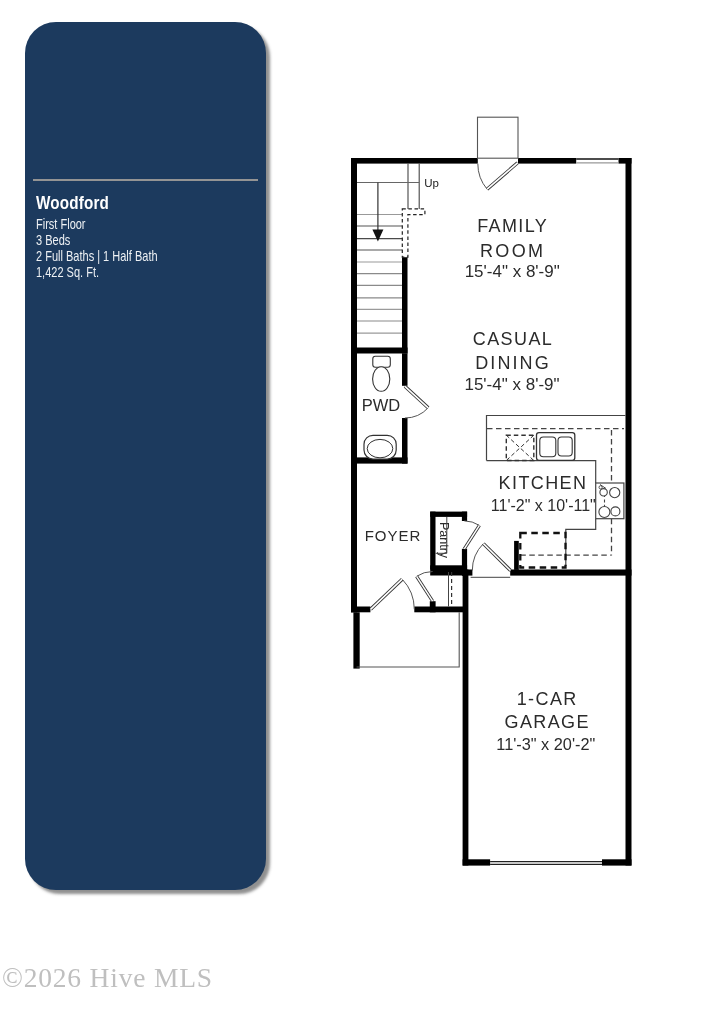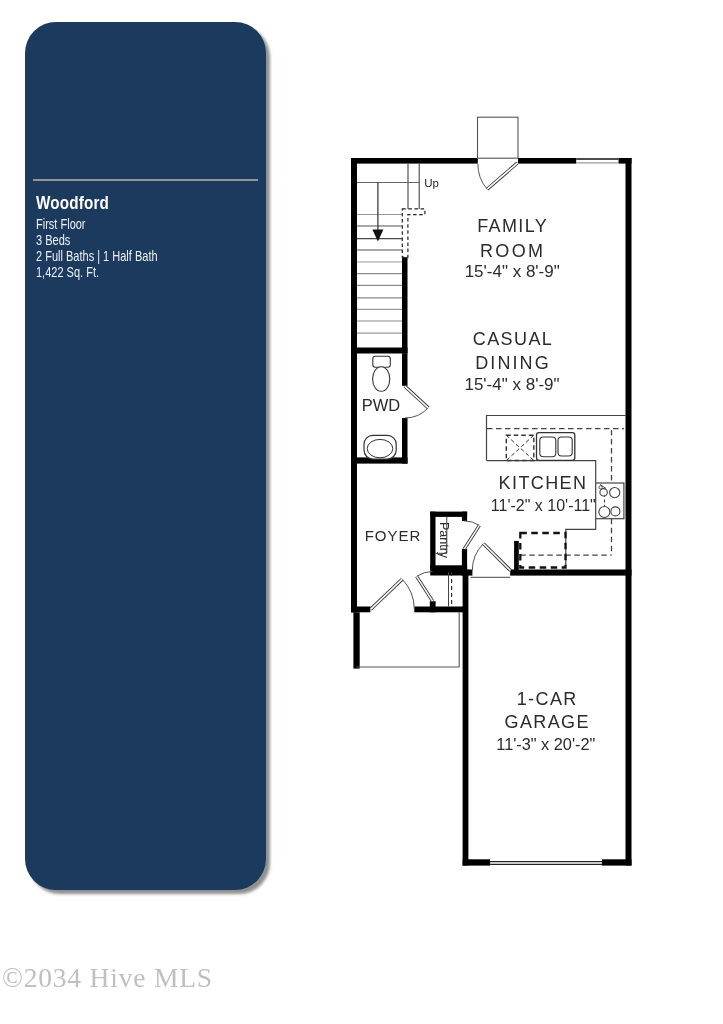--- a/index.html
+++ b/index.html
@@ -11,21 +11,21 @@
 <body>
 
 <div class="abs" style="left:24.5px;top:21.5px;width:241.5px;height:868px;background:#1c3a5e;border-radius:31px;box-shadow:4px 4px 3px rgba(125,125,125,.85);"></div>
 
 <div class="abs" style="left:32.5px;top:178.6px;width:225px;height:2.6px;background:#949494;"></div>
 
 <div class="abs" style="left:36px;top:192.5px;font-size:17.5px;font-weight:bold;color:#ffffff;letter-spacing:.2px;transform:scaleX(.87);transform-origin:0 0;">Woodford</div>
 
 <div class="abs" style="left:36px;top:215.5px;font-size:14.4px;line-height:16.2px;color:#eef1f4;transform:scaleX(.765);transform-origin:0 0;">First&nbsp;Floor<br>3&nbsp;Beds<br>2&nbsp;Full&nbsp;Baths&nbsp;|&nbsp;1&nbsp;Half&nbsp;Bath<br>1,422&nbsp;Sq.&nbsp;Ft.</div>
 
-<div class="abs" style="left:2px;top:962px;font-family:'Liberation Serif',serif;font-size:27.5px;color:#bfbfbf;letter-spacing:.8px;">©2034 Hive MLS</div>
+<div class="abs" style="left:2px;top:962px;font-family:'Liberation Serif',serif;font-size:27.5px;color:#bfbfbf;letter-spacing:.8px;">©2026 Hive MLS</div>
 
 <svg class="abs" style="left:0;top:0;" width="723" height="1024" viewBox="0 0 723 1024">
 
 <rect x="351" y="158" width="126.8" height="5.6" fill="#000"></rect>
 
 <rect x="518" y="158" width="58.2" height="5.6" fill="#000"></rect>
 
 <rect x="618.5" y="158" width="13" height="5.6" fill="#000"></rect>
 
 <g>

